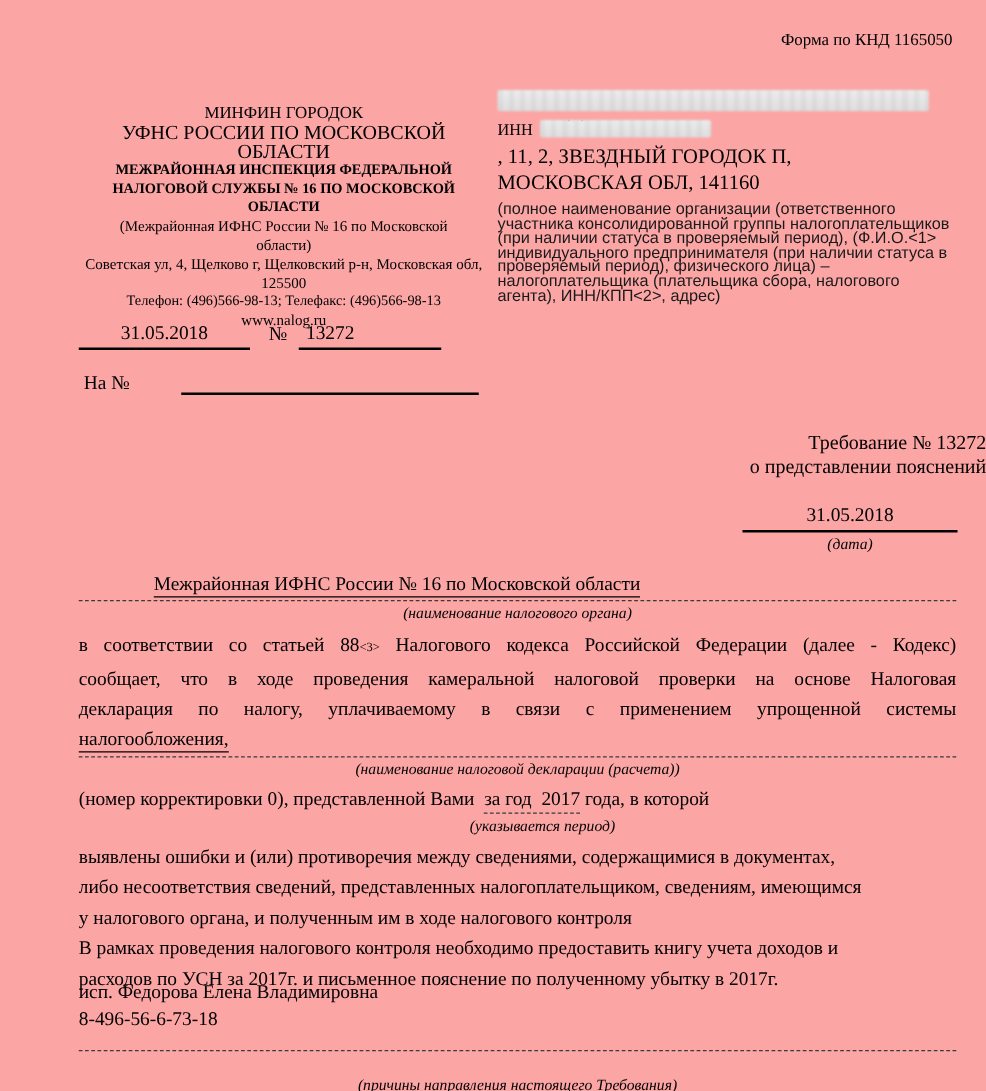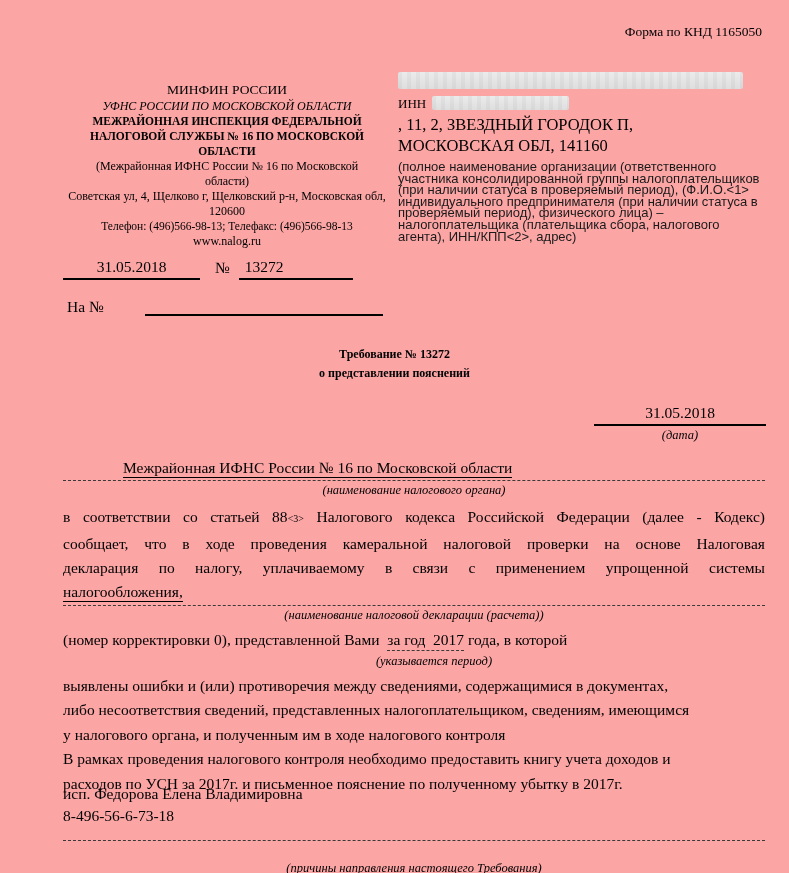--- a/index.html
+++ b/index.html
@@ -17,21 +17,21 @@
   .form-code {
     position: absolute; top: 24px; left: 0; right: 27px;
     text-align: right; font-size: 13.5px;
   }
   
   .sender {
     position: absolute; top: 81px; left: 63px; width: 328px;
     text-align: center;
   }
   .sender .big   { font-size: 13.5px; line-height: 17px; }
-  .sender .med   { font-size: 12px;   line-height: 15px; margin-top: 1px; font-style: italic; }
+  .sender .med   { font-size: 16px;   line-height: 15px; margin-top: 1px; }
   .sender .bold  { font-size: 11.5px; line-height: 15px; font-weight: bold; }
   .sender .small { font-size: 12px;   line-height: 15px; }
   .sender .narrow { max-width: 300px; margin-left: auto; margin-right: auto; }
   .sender .phone { font-size: 11.5px; line-height: 15px; }
   
   .recipient { position: absolute; top: 72px; left: 398px; width: 368px; }
   .redact {
     background:
       repeating-linear-gradient(90deg, #ededed 0 4px, #f6f6f6 4px 9px),
       linear-gradient(180deg, #f4f4f4, #e6e6e6);
@@ -61,21 +61,21 @@
   .ref-no-sign { margin: 0 9px 3px 15px; }
   .ref-number { width: 114px; border-bottom: 2px solid #000; padding: 0 0 2px 6px; }
   .reply-row {
     position: absolute; top: 297px; left: 67px;
     display: flex; align-items: flex-end; font-size: 15.5px; gap: 32px;
   }
   .reply-line { width: 238px; border-bottom: 2px solid #000; margin-left: 9px; height: 19px; }
   
   .title {
     position: absolute; top: 345px; left: 0; width: 100%;
-    text-align: center; font-weight: bold; font-size: 12px; line-height: 19px;
+    text-align: right; font-weight: normal; font-size: 16px; line-height: 19px;
   }
   
   .date-block { position: absolute; top: 404px; left: 594px; width: 172px; text-align: center; }
   .date-block .date-value { font-size: 15.5px; border-bottom: 2px solid #000; padding-bottom: 2px; }
   .date-block .caption { margin-top: 2px; }
   
   .body { position: absolute; top: 459px; left: 63px; width: 702px; font-size: 15.5px; }
   .caption { font-style: italic; font-size: 12.5px; text-align: center; line-height: 15px; }
   .dashed-bottom { border-bottom: 1.5px dashed #3a3a3a; }
   .u-solid { border-bottom: 1px solid #000; padding-bottom: 1px; margin-top: 41px; }
@@ -98,25 +98,25 @@
   .reason .caption { margin-top: 20px; }
 </style>
 </head>
 <body>
 
 <div class="page">
 
   <div class="form-code">Форма по КНД 1165050</div>
 
   <div class="sender">
-    <div class="big">МИНФИН РОССИИ</div>
+    <div class="big">МИНФИН ГОРОДОК</div>
     <div class="med">УФНС РОССИИ ПО МОСКОВСКОЙ ОБЛАСТИ</div>
     <div class="bold">МЕЖРАЙОННАЯ ИНСПЕКЦИЯ ФЕДЕРАЛЬНОЙ НАЛОГОВОЙ СЛУЖБЫ № 16 ПО МОСКОВСКОЙ ОБЛАСТИ</div>
     <div class="small narrow">(Межрайонная ИФНС России № 16 по Московской области)</div>
-    <div class="small">Советская ул, 4, Щелково г, Щелковский р-н, Московская обл, 120600</div>
+    <div class="small">Советская ул, 4, Щелково г, Щелковский р-н, Московская обл, 125500</div>
     <div class="phone">Телефон: (496)566-98-13; Телефакс: (496)566-98-13</div>
     <div class="small">www.nalog.ru</div>
   </div>
 
   <div class="recipient">
     <div class="redact redact-name"></div>
     <div class="redact-artifact">, ,</div>
     <div class="inn-row">
       <span>ИНН</span><span class="redact redact-inn"></span>
     </div>

